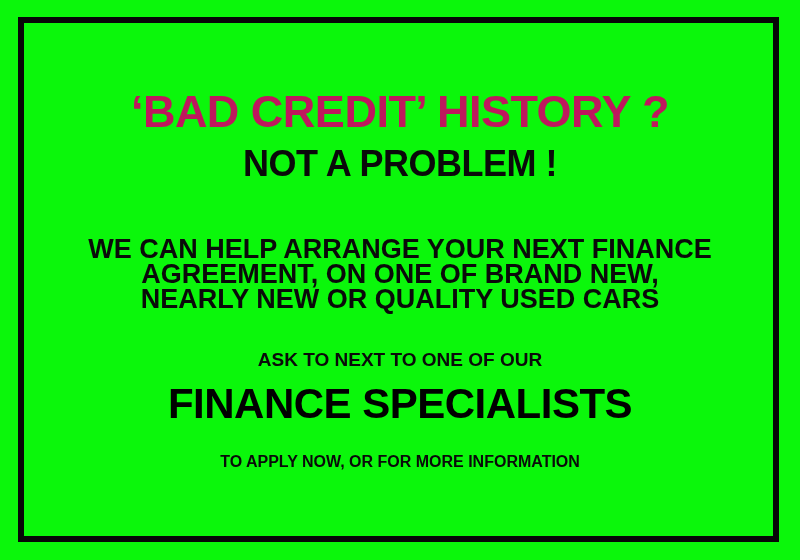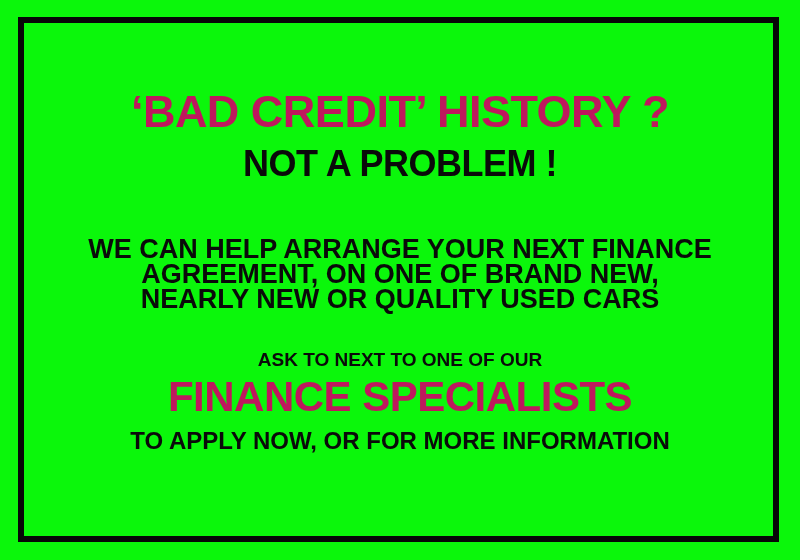--- a/index.html
+++ b/index.html
@@ -87,35 +87,36 @@
   }
   .cta-small {
     color: #0a0a0a;
     font-family: "Liberation Sans", sans-serif;
     font-weight: bold;
     font-size: 19px;
     line-height: 23px;
     white-space: nowrap;
   }
   .cta-large {
-    color: #be185d;
+    color: #000000;
     font-family: "Liberation Sans", sans-serif;
     font-weight: bold;
     font-size: 42px;
     line-height: 52px;
     letter-spacing: -0.5px;
+    margin-top: 7px;
     white-space: nowrap;
   }
   .cta-footer {
     color: #0a0a0a;
     font-family: "Liberation Sans", sans-serif;
     font-weight: bold;
-    font-size: 24px;
+    font-size: 16px;
     line-height: 24px;
-    margin-top: 6px;
+    margin-top: 20px;
     white-space: nowrap;
   }
 </style>
 </head>
 <body>
 
 <div class="poster">
 
   <div class="poster-frame"></div>
 

